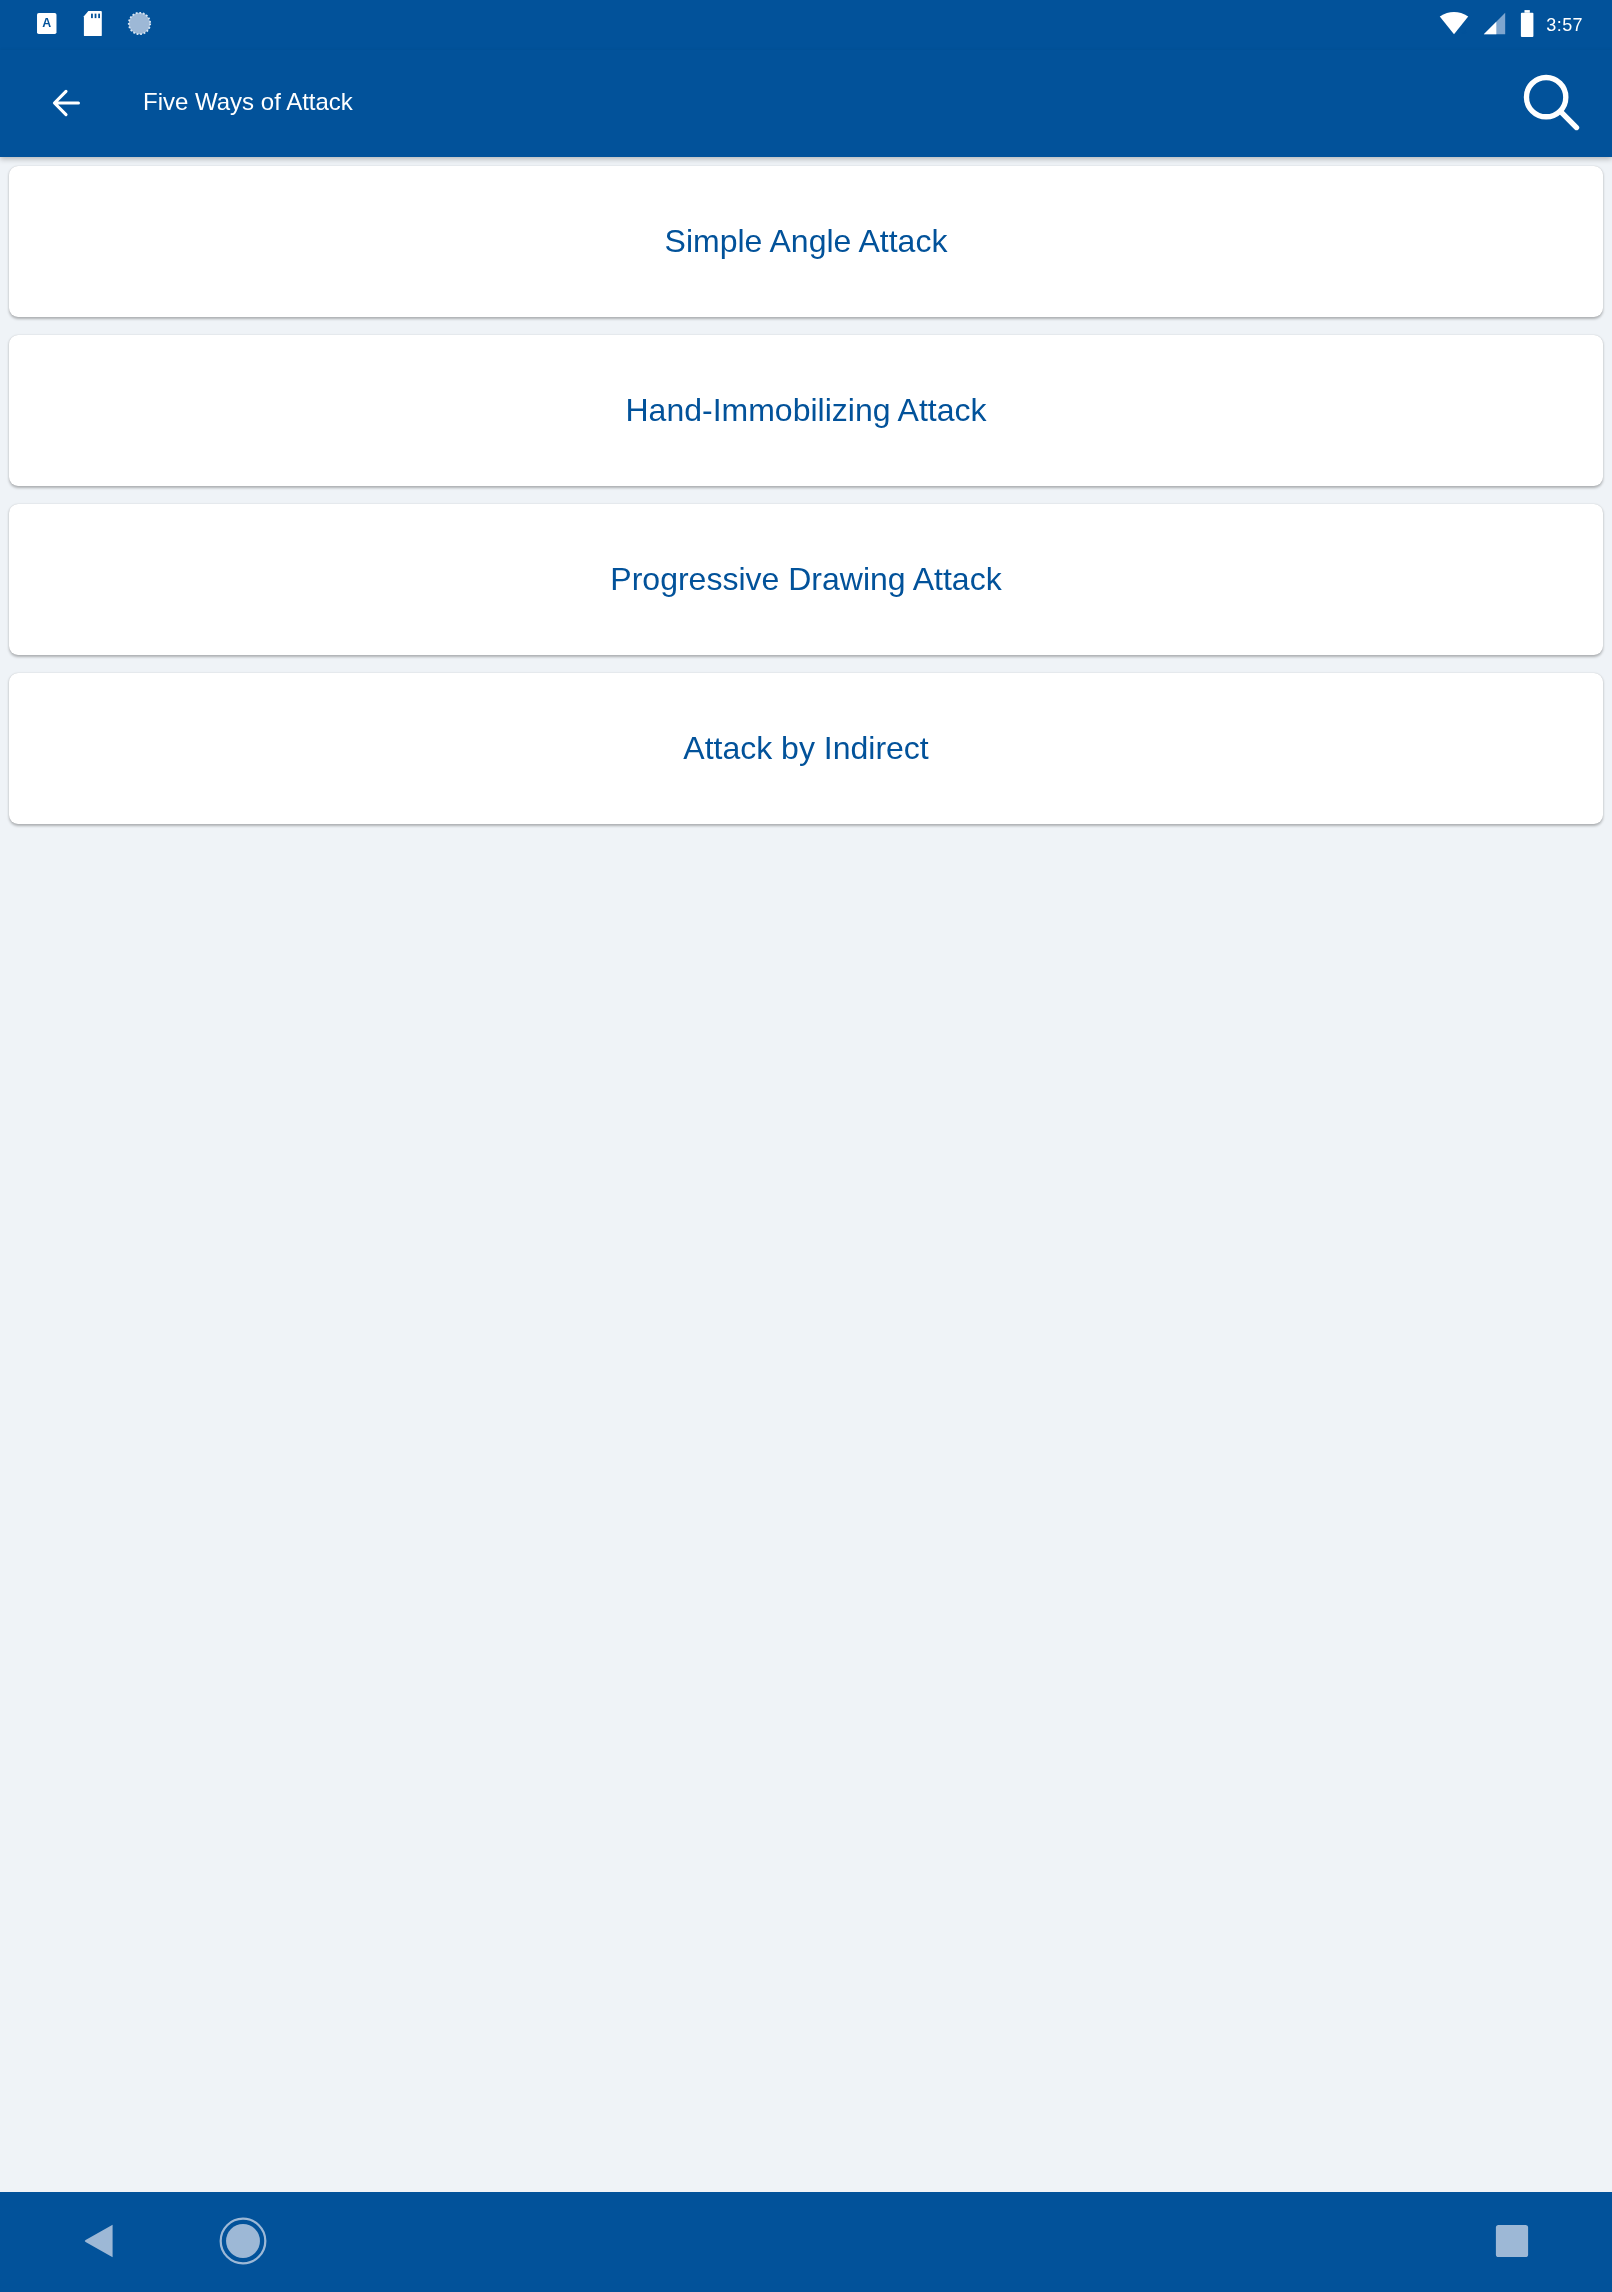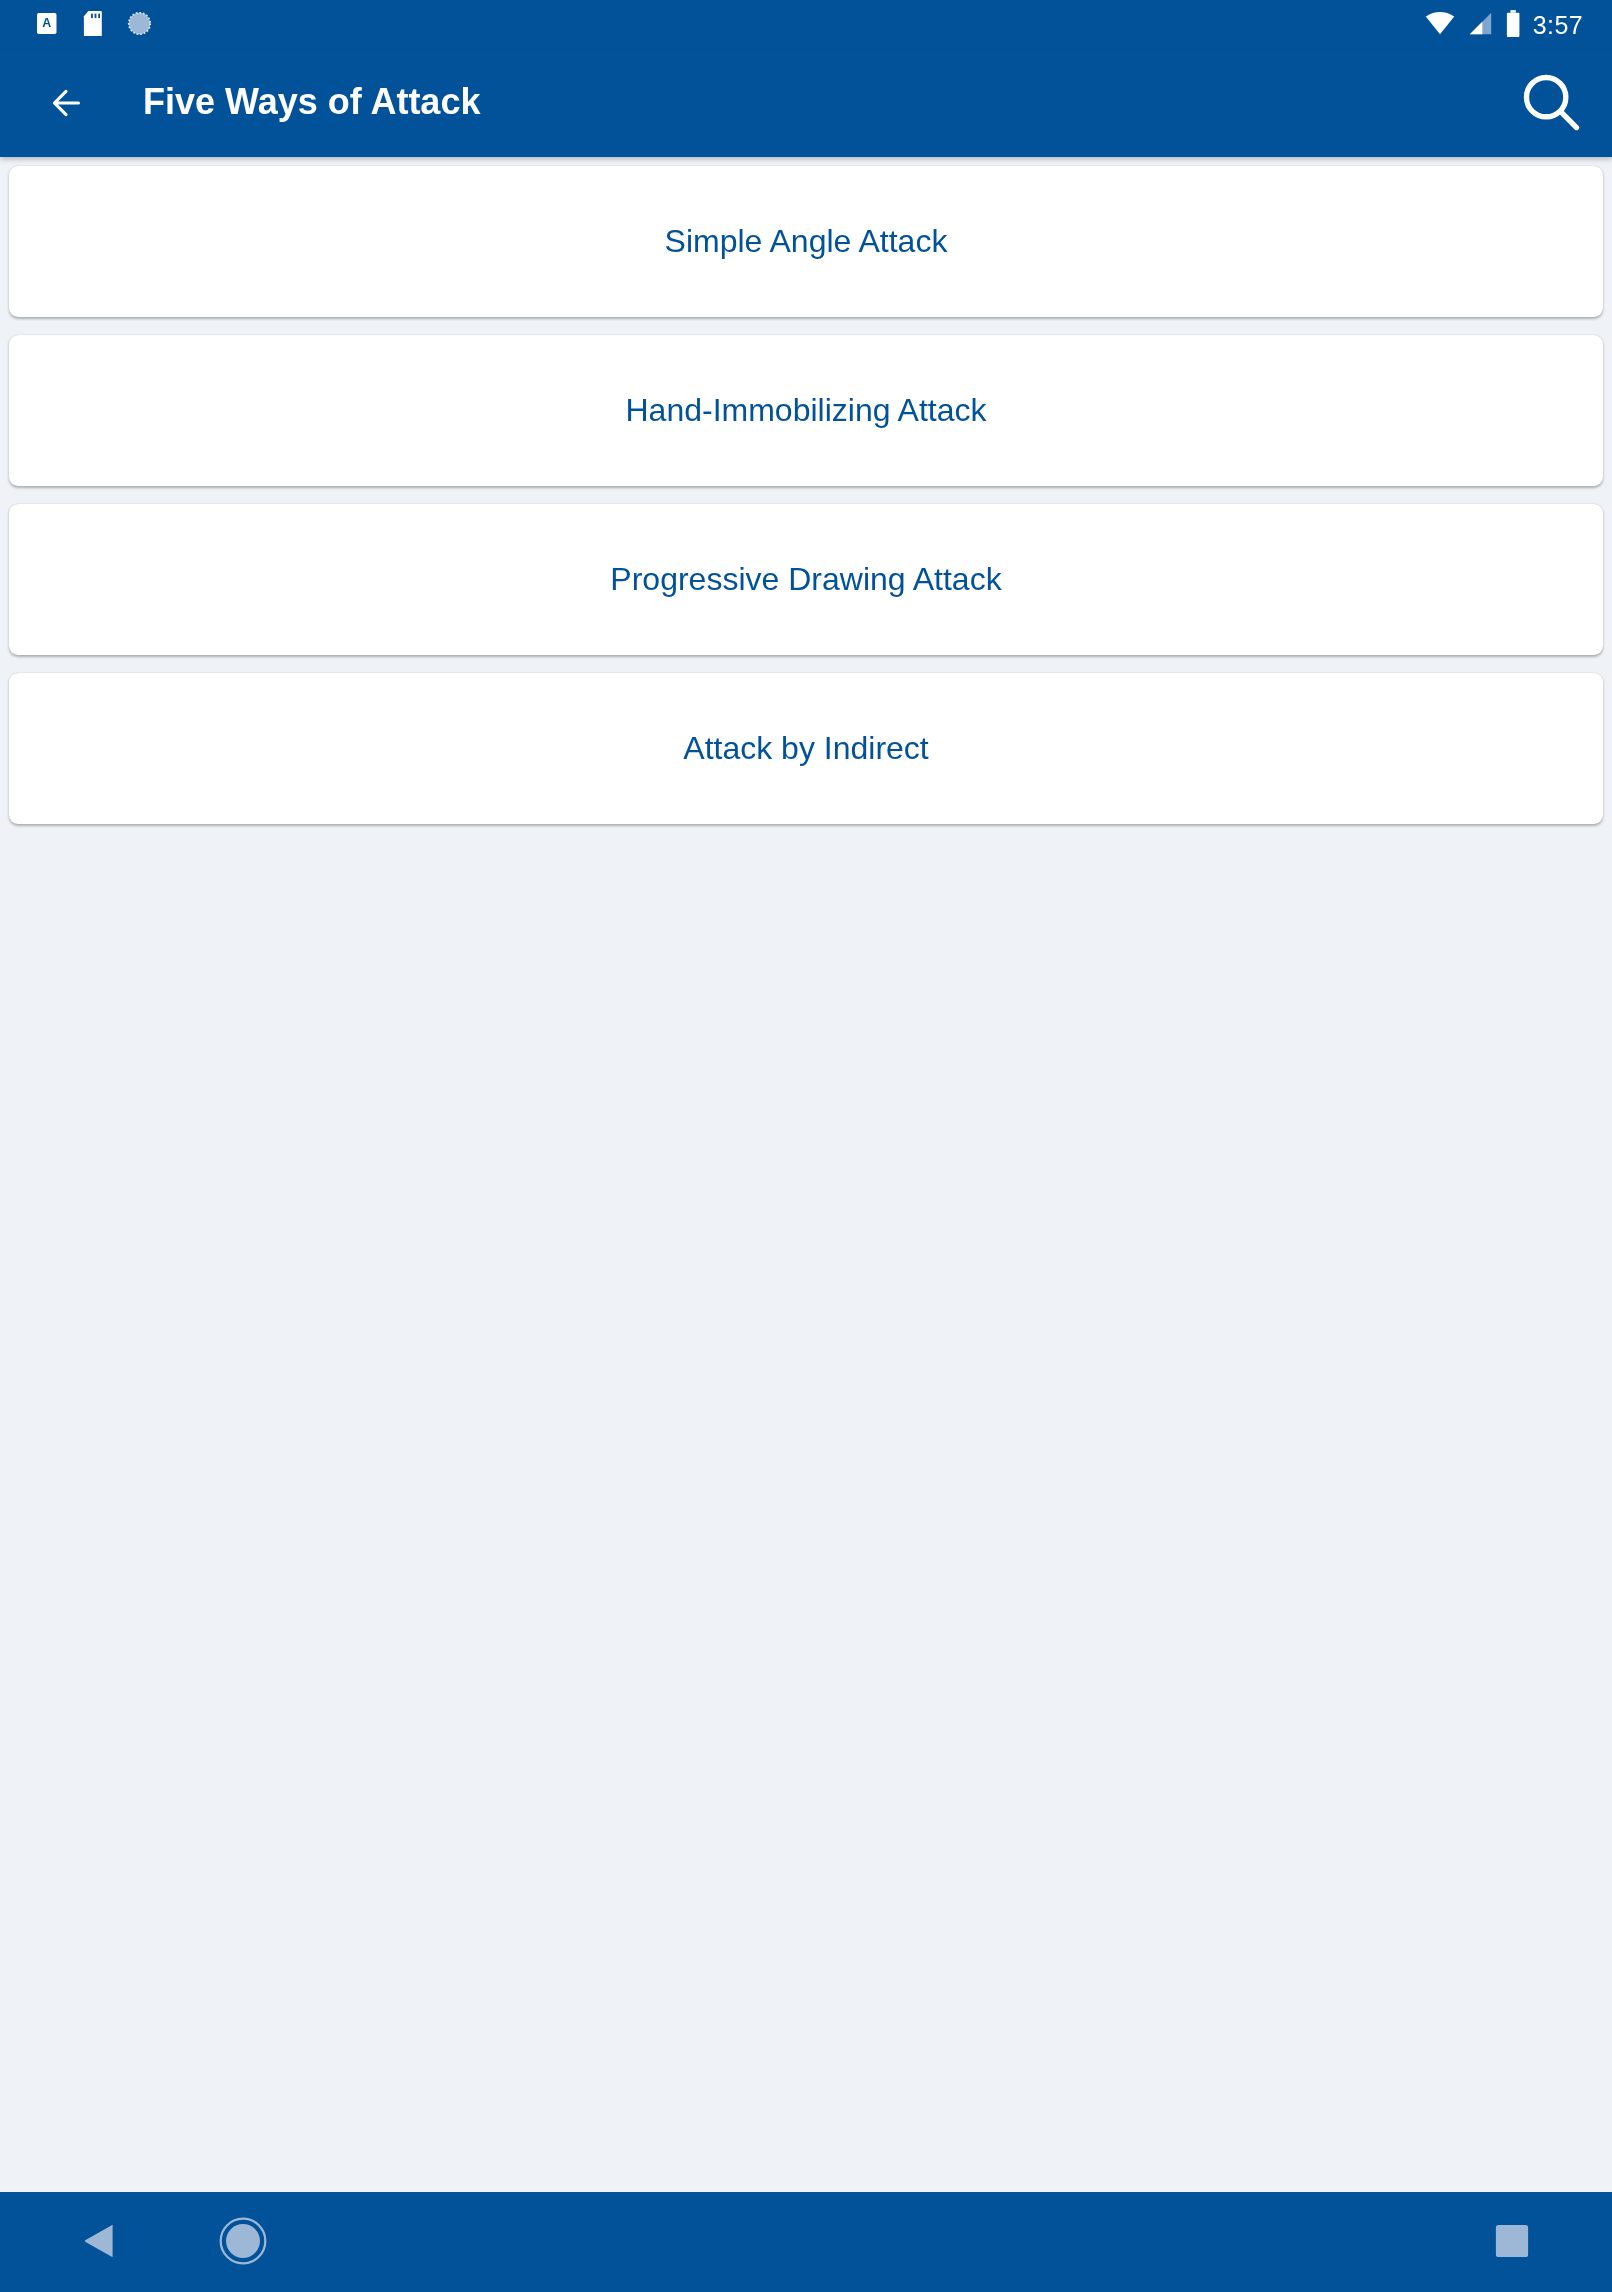--- a/index.html
+++ b/index.html
@@ -8,29 +8,29 @@
     background:#eff3f7;
     font-family:"Liberation Sans", "DejaVu Sans", sans-serif;
   }
   .statusbar {
     position:absolute; left:0; top:0; width:1612px; height:50px;
     background:#02529a; color:#fff;
   }
   .sb-left { position:absolute; left:36px; top:9px; height:32px; display:flex; align-items:center; gap:25px; }
   .sb-right { position:absolute; right:29px; top:7.2px; height:36px; display:flex; align-items:center; gap:12.5px; }
   .sb-icon { display:inline-block; }
-  .sb-time { font-size:25px; color:#fff; letter-spacing:0.4px; }
+  .sb-time { font-size:18px; color:#fff; letter-spacing:0.4px; }
   .toolbar {
     position:absolute; left:0; top:50px; width:1612px; height:107px;
     background:#02529a; color:#fff;
     box-shadow:0 2.7px 5.4px rgba(0,0,0,0.25);
     z-index:2;
   }
   .back-btn { position:absolute; left:41px; top:29px; width:50px; height:50px; display:flex; align-items:center; justify-content:center; cursor:pointer; }
-  .title { position:absolute; left:143px; top:0; height:107px; line-height:104px; font-size:36px; color:#fff; font-weight:bold; }
+  .title { position:absolute; left:143px; top:0; height:107px; line-height:104px; font-size:24px; color:#fff; font-weight:normal; }
   .search-btn { position:absolute; right:25px; top:18px; width:72px; height:72px; display:flex; align-items:center; justify-content:center; cursor:pointer; }
   .list { position:absolute; left:9px; top:166px; width:1594px; }
   .card {
     height:151px; margin-bottom:18px; background:#fff; border-radius:9px;
     box-shadow:0 1.8px 2.7px rgba(0,0,0,0.28), 0 0 0.9px rgba(0,0,0,0.12);
     display:flex; align-items:center; justify-content:center; cursor:pointer;
   }
   .card-label { font-size:32px; font-weight:normal; color:#02529a; }
   .navbar {
     position:absolute; left:0; top:2192px; width:1612px; height:100px;

